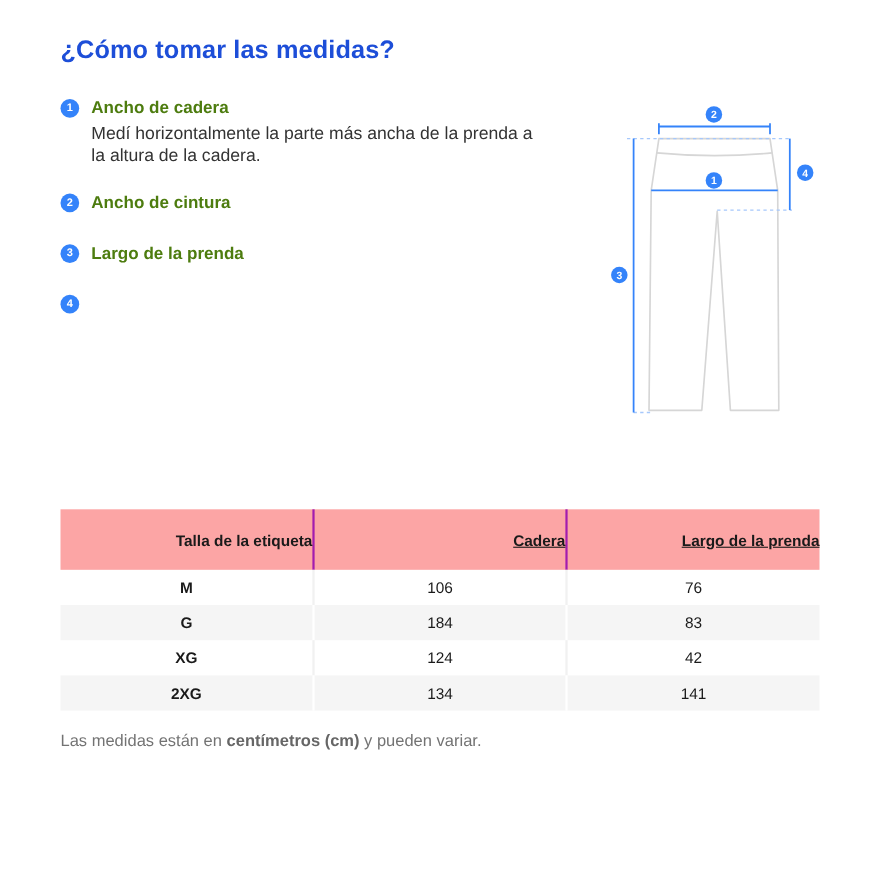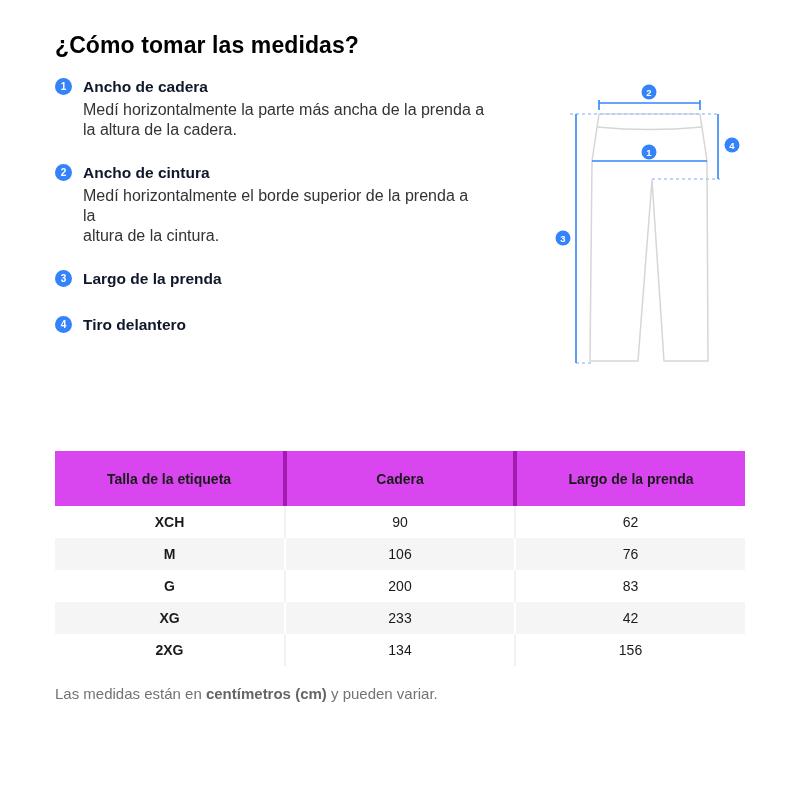--- a/index.html
+++ b/index.html
@@ -6,40 +6,40 @@
   html,body { background:#ffffff; }
   body {
     width:800px; height:800px;
     font-family:"Liberation Sans", sans-serif;
     color:#1a1a1a;
     overflow:hidden;
   }
   .container { padding:32px 55px 0 55px; }
 
   .page-title {
-    font-size:23px; font-weight:700; color:#000000;
+    font-size:23px; font-weight:700; color:#1d4ed8;
     letter-spacing:0.1px;
-    margin-bottom:18px;
+    margin-bottom:30px;
   }
 
   .content { position:relative; height:347px; }
 
   .instructions { width:430px; }
   .instruction-item { display:flex; margin-bottom:23px; }
   .badge {
     flex:0 0 auto;
     width:17px; height:17px; border-radius:50%;
     background:#3483FA; color:#ffffff;
     font-size:10px; font-weight:700;
     display:flex; align-items:center; justify-content:center;
     margin-top:1px; margin-right:11px;
   }
   .instruction-body { flex:1; }
   .instruction-title {
-    font-size:15.5px; font-weight:700; color:#0f172a;
+    font-size:15.5px; font-weight:700; color:#4d7c0f;
     line-height:20px; margin-bottom:3px;
   }
   .instruction-desc {
     font-size:16px; font-weight:400; color:#333333;
     line-height:20px; white-space:pre-line;
   }
 
   .diagram { position:absolute; left:495px; top:2px; width:210px; height:300px; }
   .diagram svg { display:block; }
   .diagram text {
@@ -50,25 +50,25 @@
   .table-title {
     font-size:20px; font-weight:700; color:#1a1a1a;
     margin-top:38px;
   }
 
   table.size-table {
     width:690px; margin-top:27px;
     border-collapse:collapse; table-layout:fixed;
   }
   .size-table th {
-    background:#d946ef; height:55px;
+    background:#fca5a5; height:55px;
     font-size:14px; font-weight:700; color:#1a1a1a;
-    text-align:center; vertical-align:middle;
+    text-align:right; vertical-align:middle;
   }
-  .size-table th + th { border-left:4px solid #a21caf; }
+  .size-table th + th { border-left:2px solid #a21caf;text-decoration:underline; }
   .size-table td {
     height:32px; font-size:14px; font-weight:400; color:#1a1a1a;
     text-align:center; vertical-align:middle;
   }
   .size-table td:first-child { font-weight:700; }
   .size-table td + td { border-left:2px solid #f1f1f1; }
   .size-table tbody tr:nth-child(even) { background:#f5f5f5; }
   .size-table tbody tr:nth-child(even) td + td { border-left-color:#ffffff; }
 
   .footnote {
@@ -93,36 +93,33 @@
           <div class="instruction-title">Ancho de cadera</div>
           <div class="instruction-desc">Medí horizontalmente la parte más ancha de la prenda a
 la altura de la cadera.</div>
         </div>
       </div>
 
       <div class="instruction-item">
         <span class="badge">2</span>
         <div class="instruction-body">
           <div class="instruction-title">Ancho de cintura</div>
-          <div class="instruction-desc">Medí horizontalmente el borde superior de la prenda a la
-altura de la cintura.</div>
         </div>
       </div>
 
       <div class="instruction-item">
         <span class="badge">3</span>
         <div class="instruction-body">
           <div class="instruction-title">Largo de la prenda</div>
         </div>
       </div>
 
       <div class="instruction-item">
         <span class="badge">4</span>
         <div class="instruction-body">
-          <div class="instruction-title">Tiro delantero</div>
         </div>
       </div>
 
     </div>
 
     <div class="diagram">
       <svg width="210" height="300" viewBox="0 0 210 300">
 
         <g stroke="#d6d6d6" stroke-width="1.5" fill="none" stroke-linejoin="round">
           <path d="M49,35 L150,35 L157,82 L158,282 L114,282 L102,101 L88,282 L40,282 L42,82 Z"></path>
@@ -163,42 +160,37 @@
   <table class="size-table">
     <thead>
       <tr>
         <th>Talla de la etiqueta</th>
         <th>Cadera</th>
         <th>Largo de la prenda</th>
       </tr>
     </thead>
     <tbody>
       <tr>
-        <td>XCH</td>
-        <td>90</td>
-        <td>62</td>
-      </tr>
-      <tr>
         <td>M</td>
         <td>106</td>
         <td>76</td>
       </tr>
       <tr>
         <td>G</td>
-        <td>200</td>
+        <td>184</td>
         <td>83</td>
       </tr>
       <tr>
         <td>XG</td>
-        <td>233</td>
+        <td>124</td>
         <td>42</td>
       </tr>
       <tr>
         <td>2XG</td>
         <td>134</td>
-        <td>156</td>
+        <td>141</td>
       </tr>
     </tbody>
   </table>
 
   <div class="footnote"><span>Las medidas están en </span><b>centímetros (cm)</b><span> y pueden variar.</span></div>
 
 </div>
 
 </body></html>

